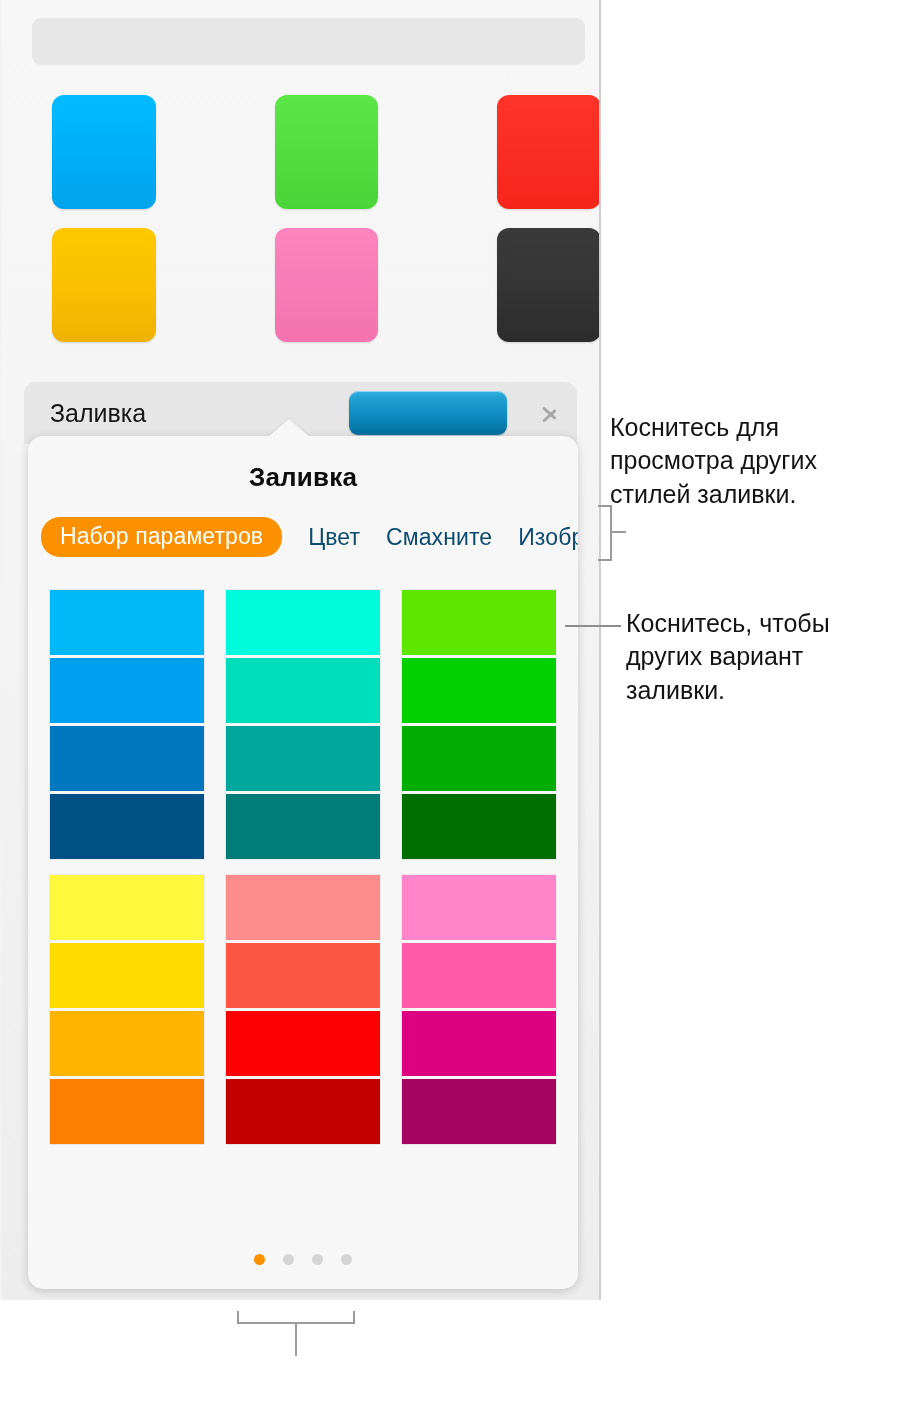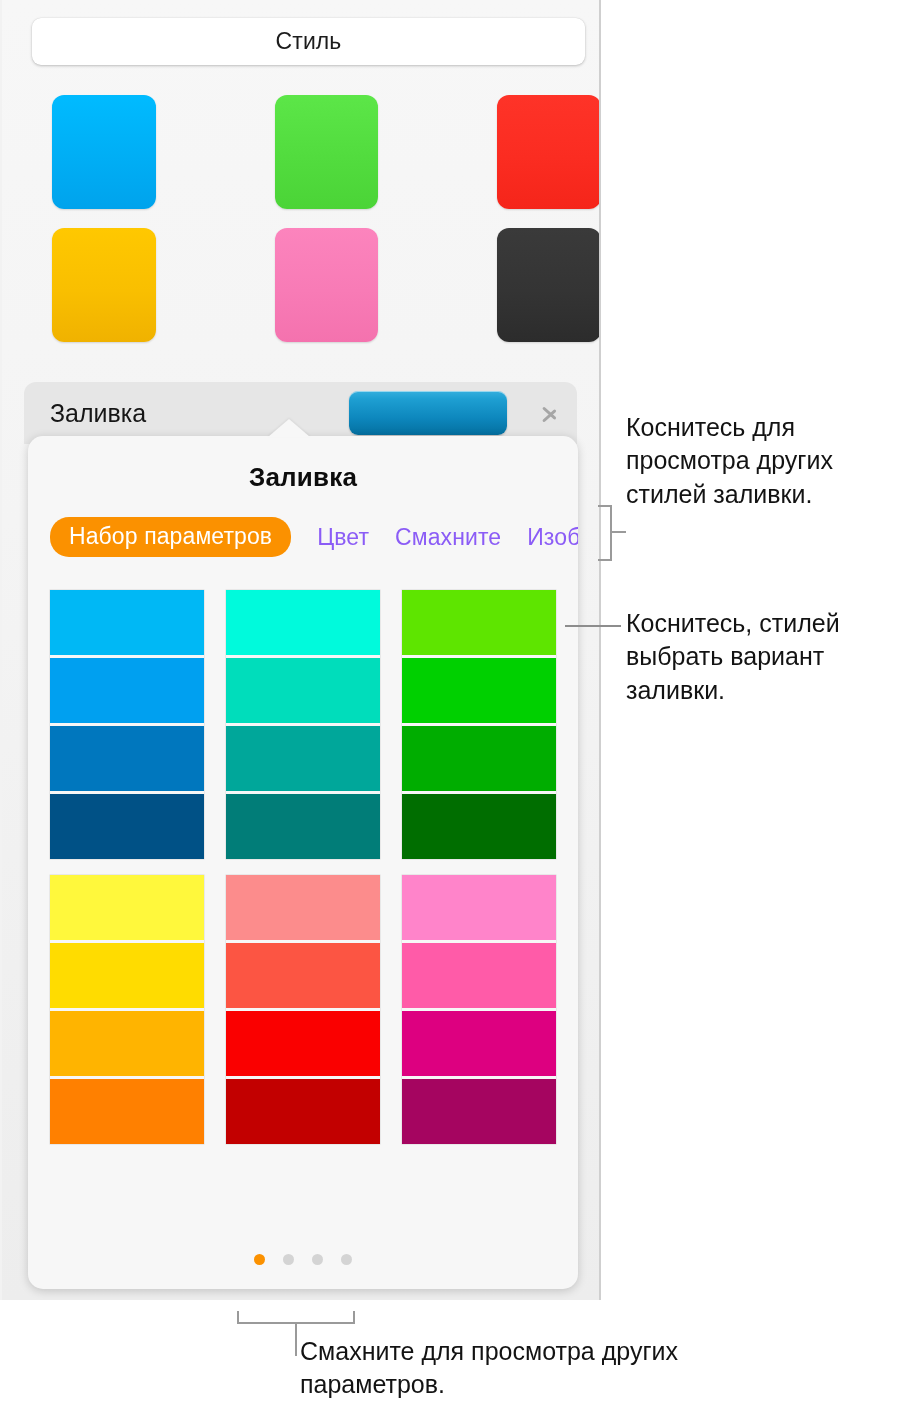--- a/index.html
+++ b/index.html
@@ -86,24 +86,24 @@
     border-left: 21px solid transparent; border-right: 21px solid transparent;
     border-bottom: 18px solid #f7f7f7;
     filter: drop-shadow(0 -1px 1px rgba(0,0,0,.07));
     z-index: 3;
   }
   .pop-title {
     text-align: center; font-size: 26px; font-weight: bold; color: #0d0d0d;
     margin-top: 26px; letter-spacing: .2px;
   }
   .tabs {
-    display: flex; align-items: center; margin-top: 24px; padding-left: 22px; gap: 26px;
+    display: flex; align-items: center; margin-top: 24px; padding-left: 13px; gap: 26px;
     white-space: nowrap;
   }
-  .tab { font-size: 23px; color: #8b5cf6; letter-spacing: .1px; }
+  .tab { font-size: 23px; color: #0c4a6e; letter-spacing: .1px; }
   .tab.active {
     background: #fb9100; color: #ffffff; border-radius: 19px;
     padding: 8px 19px 9px; line-height: 1;
   }
 
   
   .block { display: flex; gap: 22px; padding: 0 22px; }
   .block.first { margin-top: 33px; }
   .block.second { margin-top: 16px; }
   .col {
@@ -115,21 +115,21 @@
   
   .dots {
     position: absolute; left: 0; bottom: 24px; width: 100%;
     display: flex; justify-content: center; gap: 18px;
   }
   .dot { width: 11px; height: 11px; border-radius: 50%; background: #d4d4d4; }
   .dot.active { background: #fb9100; }
 
   
   .callout { position: absolute; font-size: 25px; line-height: 1.33; color: #131313; }
-  .callout-1 { left: 626px; top: 411px; width: 252px; }
+  .callout-1 { left: 610px; top: 411px; width: 252px; }
   .callout-2 { left: 626px; top: 607px; width: 256px; }
   .callout-3 { left: 300px; top: 1335px; width: 400px; }
 
   .leader { position: absolute; }
   
   .br1 {
     left: 598px; top: 505px; width: 14px; height: 56px;
     border: 2px solid #9a9a9a; border-left: none;
   }
   .br1-stem {
@@ -148,23 +148,20 @@
 </style>
 </head>
 <body>
 
 <div id="root">
 
   <div class="device">
     <div class="device-inner"></div>
 
     <div class="segment-wrap">
-      <div class="seg active">
-        <span>Стиль</span>
-      </div>
     </div>
 
     <div class="styles">
       <div class="style-row">
         <div class="style-sw" style="background:linear-gradient(180deg,#00bbff 0%,#00aef5 55%,#00a3ec 100%)"></div>
         <div class="style-sw" style="background:linear-gradient(180deg,#5ce648 0%,#52dc3e 55%,#4bd437 100%)"></div>
         <div class="style-sw" style="background:linear-gradient(180deg,#fe3328 0%,#fb2c21 55%,#f5251a 100%)"></div>
       </div>
       <div class="style-row">
         <div class="style-sw" style="background:linear-gradient(180deg,#ffc800 0%,#f9bf00 55%,#f0b200 100%)"></div>
@@ -240,19 +237,18 @@
       <span class="dot"></span>
       <span class="dot"></span>
     </div>
   </div>
 
   <div class="leader br1"></div>
   <div class="br1-stem"></div>
   <div class="callout callout-1">Коснитесь для просмотра других стилей заливки.</div>
 
   <div class="leader ln2"></div>
-  <div class="callout callout-2">Коснитесь, стилей выбрать вариант заливки.</div>
+  <div class="callout callout-2">Коснитесь, чтобы других вариант заливки.</div>
 
   <div class="leader br3"></div>
   <div class="br3-stem"></div>
-  <div class="callout callout-3">Смахните для просмотра других параметров.</div>
 
 </div>
 
 </body></html>

